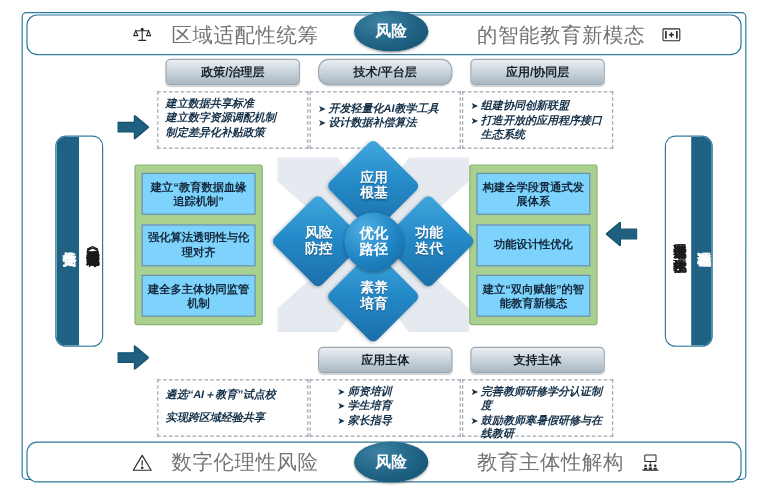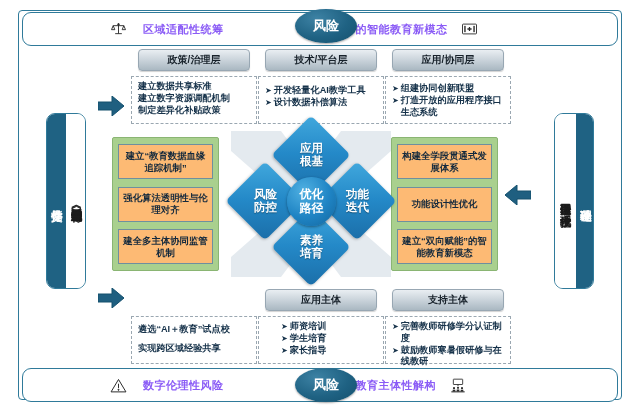--- a/index.html
+++ b/index.html
@@ -20,21 +20,21 @@
   
   .bar {
     position: absolute; left: 22px; width: 596px; height: 34px;
     border: 1.5px solid #2f7a9a; border-radius: 9px; background: #ffffff;
     display: flex; align-items: center;
   }
   .bar.top { top: 12px; }
   .bar.bottom { top: 368px; }
   .bar .icon-slot { width: 26px; display: flex; justify-content: center; align-items: center; }
   .bar .bar-label {
-    font-size: 11px; font-weight: bold; color: #8b5cf6; letter-spacing: .5px;
+    font-size: 17px; font-weight: normal; color: #737373; letter-spacing: .5px;
     white-space: nowrap;
   }
   .bar .spacer-a { width: 82px; }
   .bar .spacer-b { width: 132px; }
 
   .risk-oval {
     position: absolute; width: 62px; height: 34px; border-radius: 50%;
     background: radial-gradient(ellipse at 35% 28%, #3d82a4 0%, #1f6283 55%, #14506d 100%);
     color: #fff; font-size: 13px; font-weight: bold;
     display: flex; align-items: center; justify-content: center;
@@ -70,38 +70,38 @@
     font-size: 10px; font-weight: bold; color: #18222b;
     box-shadow: 0 1px 1px rgba(0,0,0,.18);
   }
 
   
   .col-cell {
     position: absolute;
     border: 1px dashed #9aa7b1; background: #ffffff;
     padding: 4px 5px 3px 6px;
   }
-  .col-cell ul { list-style: none; }
+  .col-cell ul { list-style: none; font-style: italic; }
   .col-cell li {
     font-size: 9.2px; font-weight: bold; color: #16324a;
     line-height: 1.28; white-space: nowrap; display: flex; gap: 2px;
   }
   .col-cell li.wrap { white-space: normal; }
   .bullet { color: #16324a; font-size: 8px; line-height: 1.5; }
 
   
   .green-panel {
     position: absolute; top: 137px; width: 107px; height: 134px;
     background: #a9d08e; border: 1px solid #8ab573; border-radius: 2px;
     padding: 6px 5px; display: flex; flex-direction: column; justify-content: space-between;
   }
   .green-panel.left { left: 112px; }
   .green-panel.right { left: 391px; }
   .green-item {
-    background: #fdba74; border: 1px solid #6f8f9e;
+    background: #7dd3fc; border: 1px solid #6f8f9e;
     font-size: 9.4px; font-weight: bold; color: #14293d; text-align: center;
     line-height: 1.25; padding: 3px 2px; min-height: 35px;
     display: flex; align-items: center; justify-content: center;
   }
 
   
   .center {
     position: absolute; left: 231px; top: 131px; width: 160px; height: 146px;
   }
   .bg-x { position: absolute; inset: 0; overflow: hidden; }
@@ -201,21 +201,21 @@
     <div class="band dark">指导文件</div>
     <div class="band light">《教育强国建设规划纲要》等</div>
   </div>
 
   <div class="side-panel right">
     <div class="band light">自适应学习理论 技术伦理学</div>
     <div class="band dark">理论基础</div>
   </div>
 
   <div class="hdr" style="left:138px; top:49px; width:112px;">政策/治理层</div>
-  <div class="hdr" style="left:265px; top:49px; width:112px;">技术/平台层</div>
+  <div class="hdr" style="left:265px; top:49px; width:112px;border-radius:9px;">技术/平台层</div>
   <div class="hdr" style="left:392px; top:49px; width:112px;">应用/协同层</div>
 
   <div class="col-cell no-bullet" style="left:131px; top:76px; width:126px; height:48px;">
     <ul>
       <li>
           <span>建立数据共享标准</span>
         </li>
       <li>
           <span>建立数字资源调配机制</span>
         </li>

